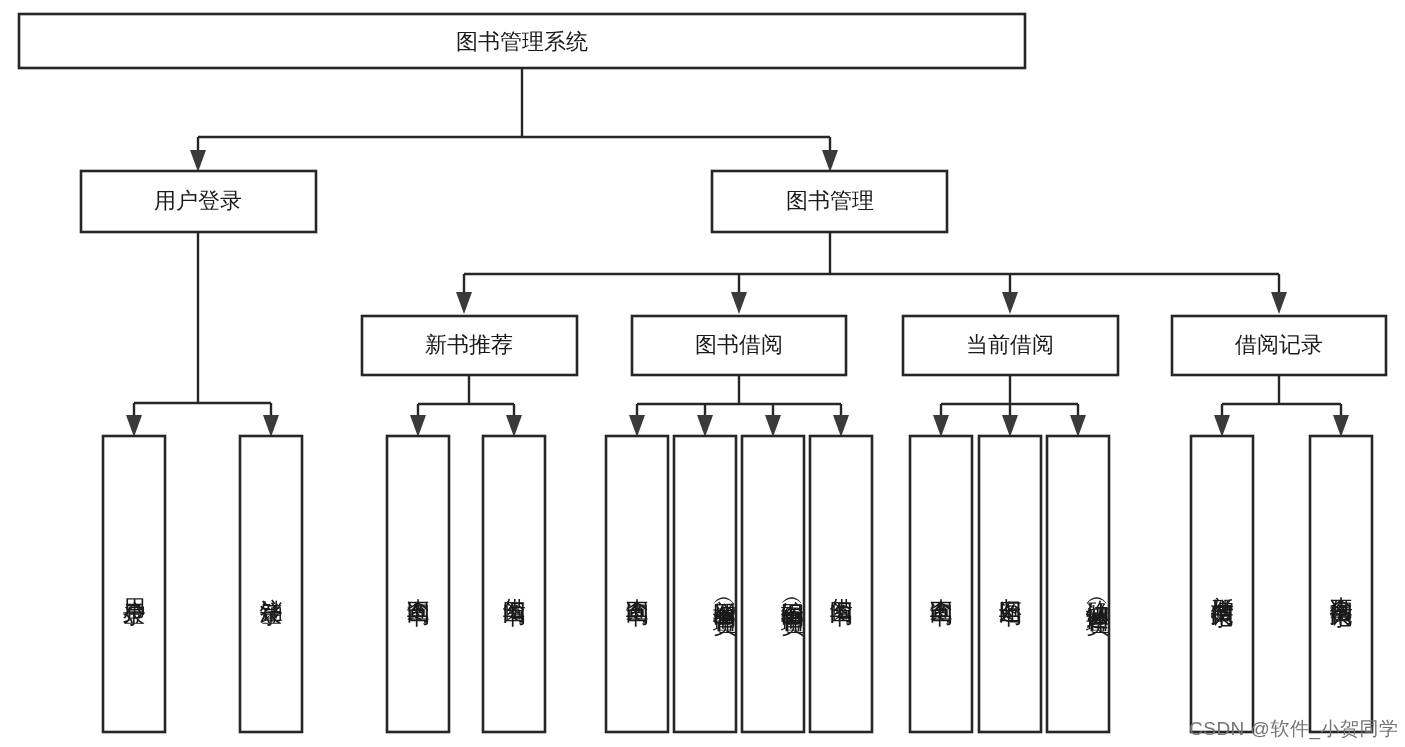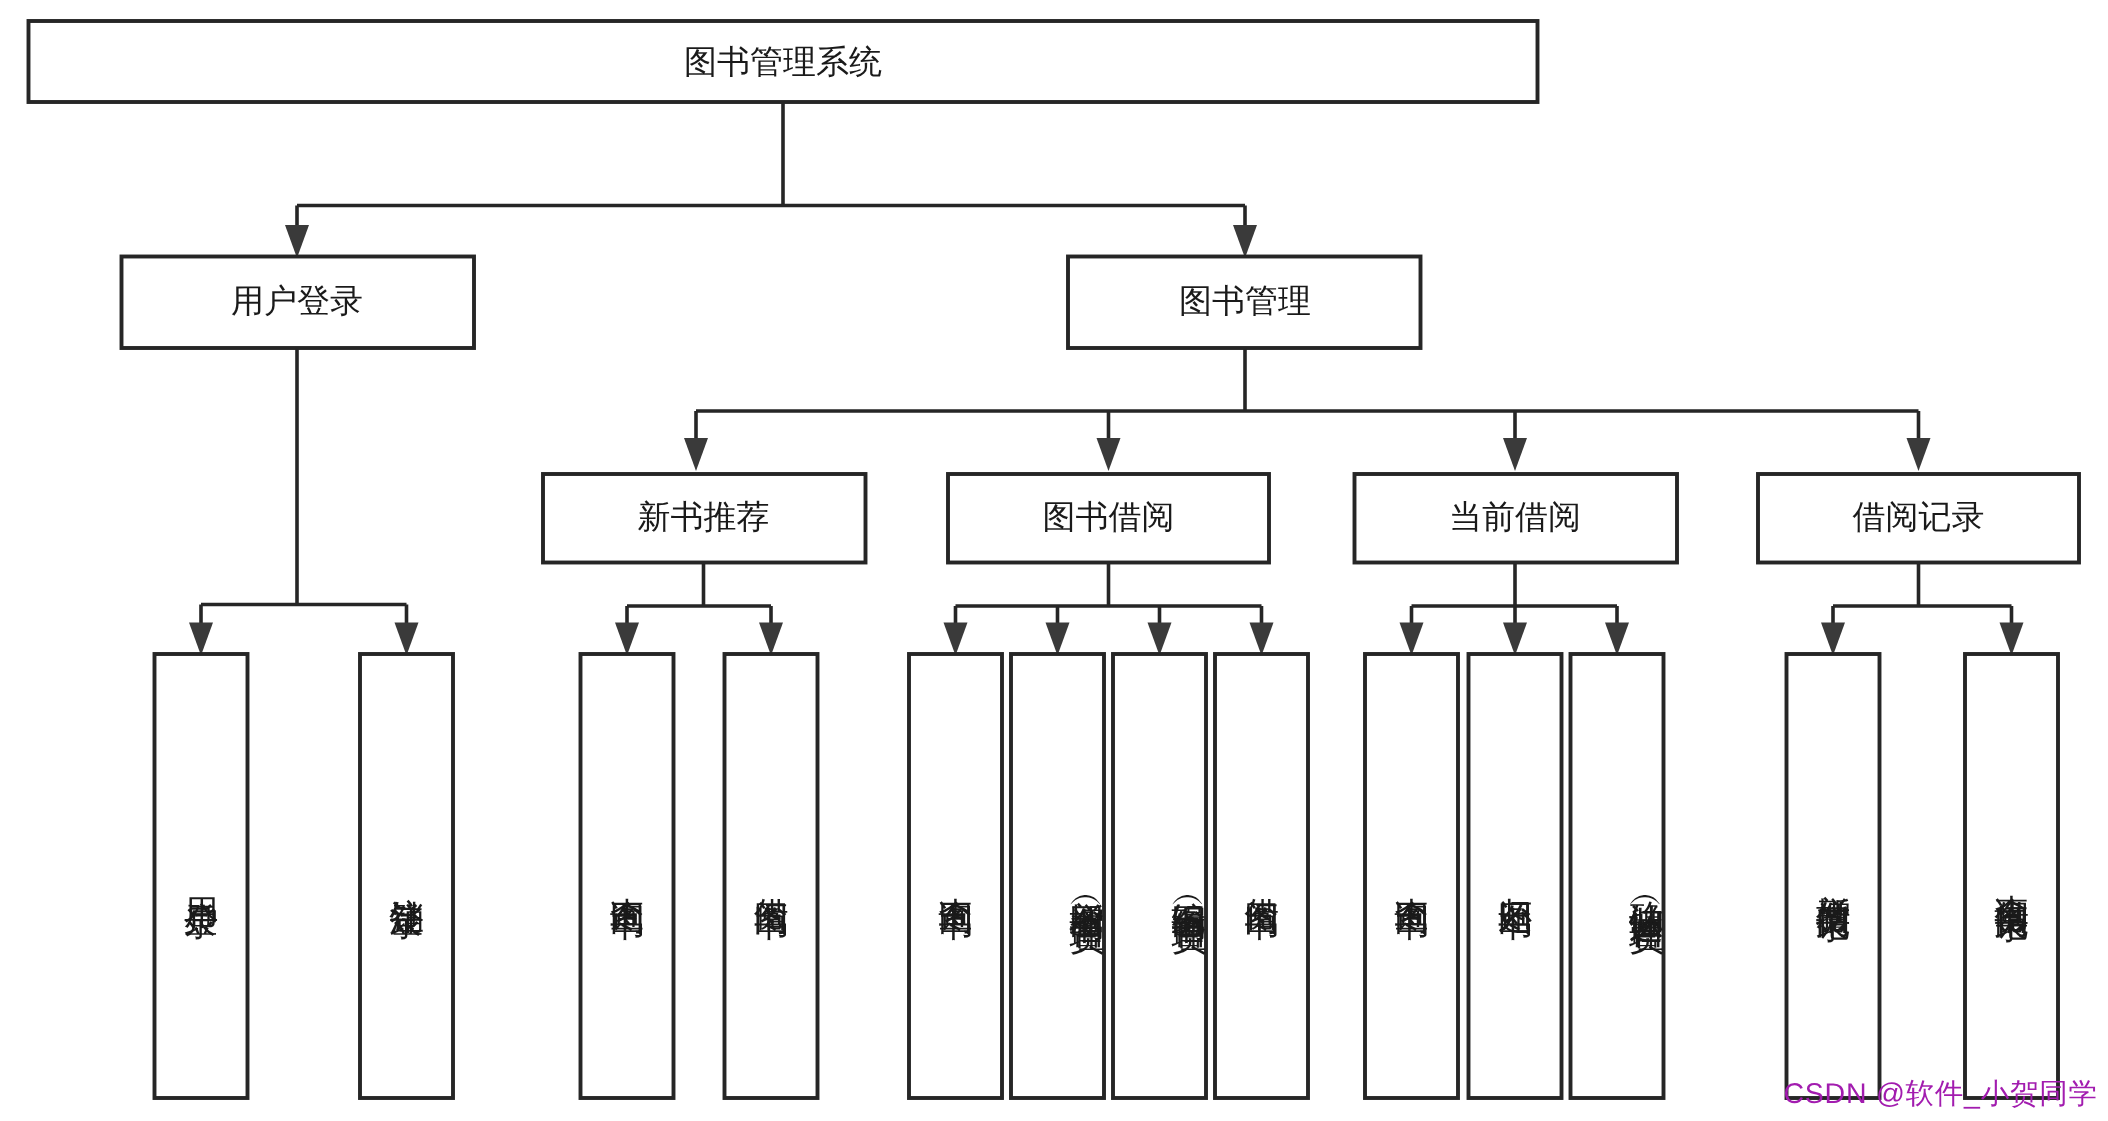--- a/index.html
+++ b/index.html
@@ -62,21 +62,21 @@
     white-space: nowrap;
     text-align: center;
     pointer-events: none;
   }
   .watermark {
     position: absolute;
     left: 1189px;
     top: 716px;
     font-family: "Liberation Sans", "DejaVu Sans", sans-serif;
     font-size: 19px;
-    color: #a21caf;
+    color: #737373;
     letter-spacing: 0.5px;
     white-space: nowrap;
   }
 </style>
 </head>
 <body>
 
 <div id="diagram-root">
 
   <svg id="flow" viewBox="0 0 1405 747" xmlns="http://www.w3.org/2000/svg">

